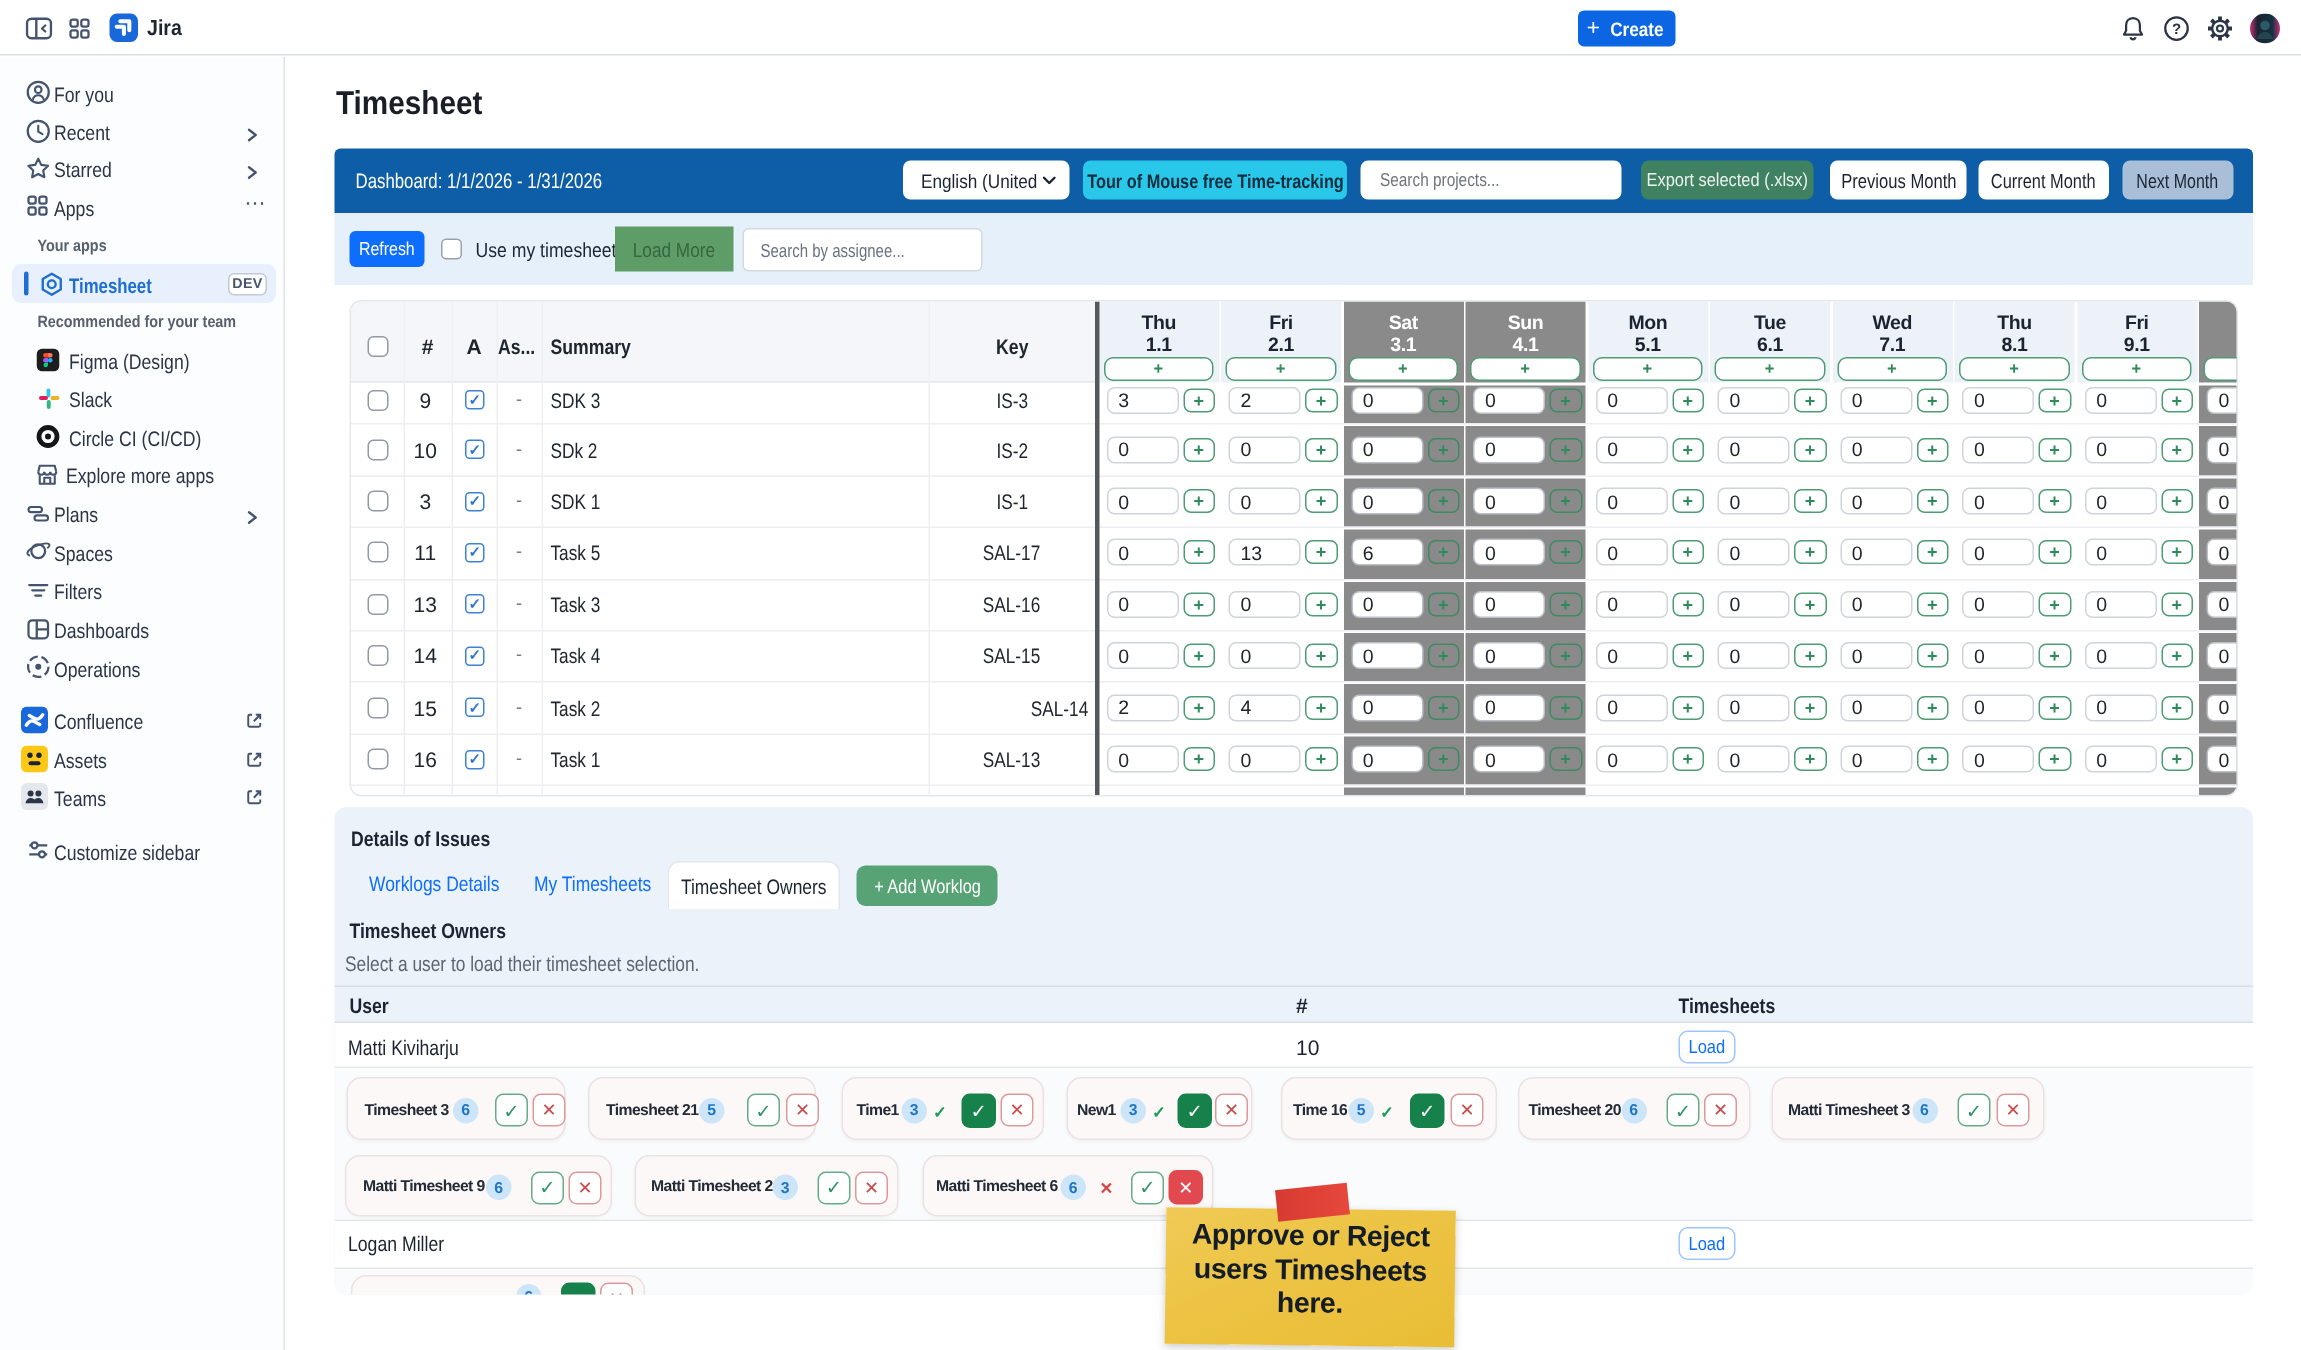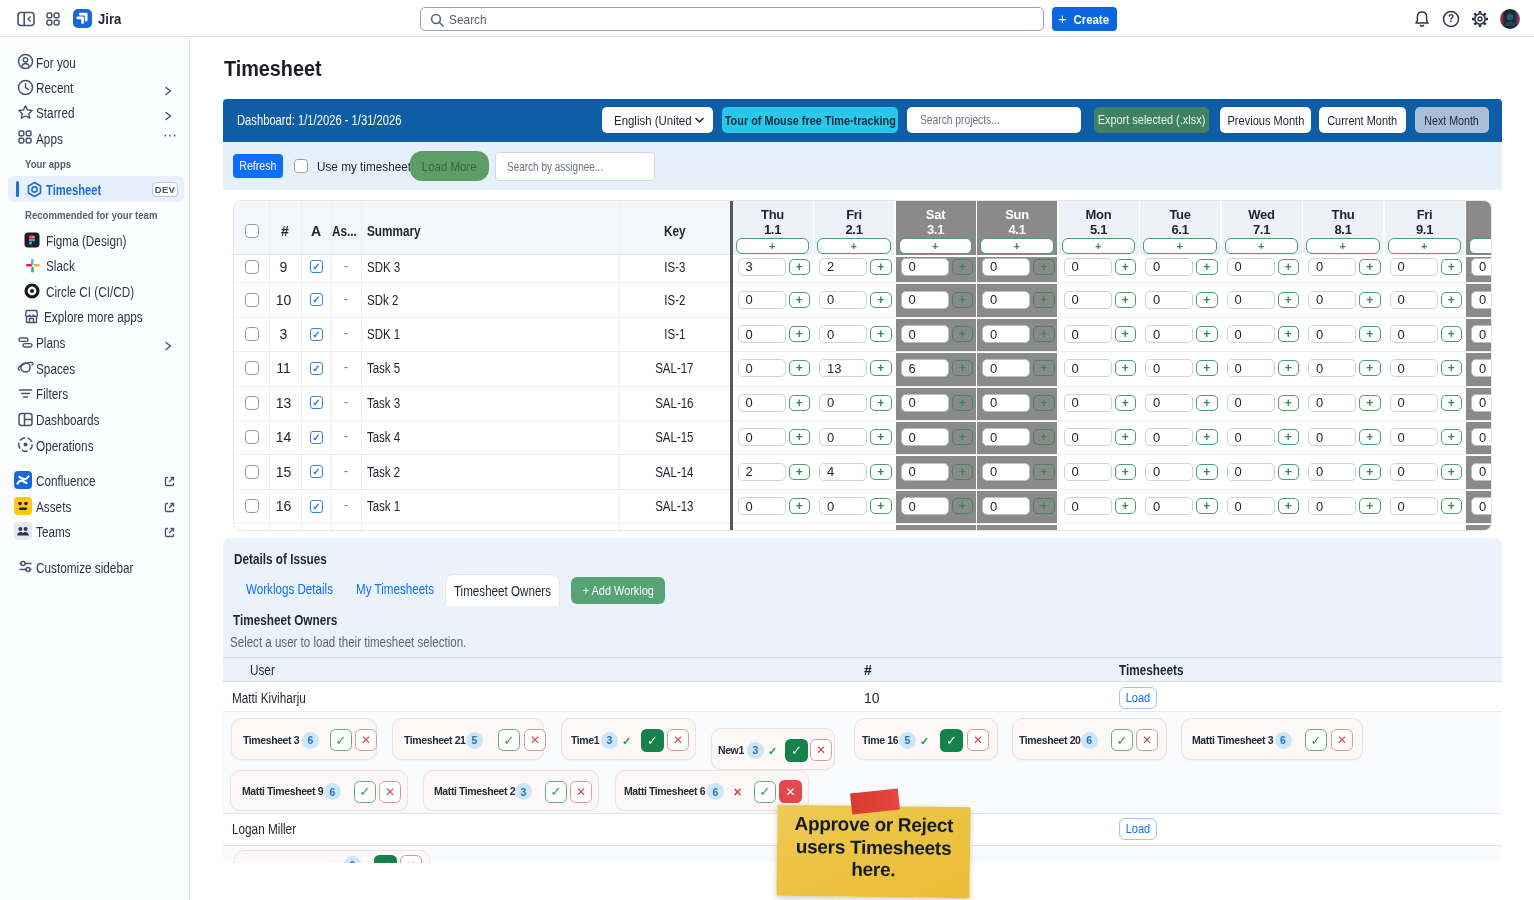--- a/index.html
+++ b/index.html
@@ -46,27 +46,20 @@
         <rect x="1" y="1" width="4.8" height="4.8" rx="1.4" fill="none" stroke="#44546f" stroke-width="1.5"></rect>
         <rect x="8.2" y="1" width="4.8" height="4.8" rx="1.4" fill="none" stroke="#44546f" stroke-width="1.5"></rect>
         <rect x="1" y="8.2" width="4.8" height="4.8" rx="1.4" fill="none" stroke="#44546f" stroke-width="1.5"></rect>
         <rect x="8.2" y="8.2" width="4.8" height="4.8" rx="1.4" fill="none" stroke="#44546f" stroke-width="1.5"></rect>
       </svg></div>
 <div class="abs" style="left:73px;top:9px;width:19px;height:19px;border-radius:5px;background:#1868db"><svg width="19" height="19" viewBox="0 0 19 19" style="" xmlns="http://www.w3.org/2000/svg">
         <path d="M7.2 5.2 L13.2 5.2 L13.2 11.2" fill="none" stroke="#fff" stroke-width="2.7" stroke-linejoin="round" stroke-linecap="round"></path>
         <path d="M4.8 8.8 L9.6 8.8 L9.6 13.6" fill="none" stroke="#fff" stroke-width="2.7" stroke-linejoin="round" stroke-linecap="round"></path>
       </svg></div>
 <div class="abs" style="left:98px;top:11px;font-size:14.5px;font-weight:bold;color:#1e252f"><span class="sxl" style="transform:scaleX(0.9)">Jira</span></div>
-<div class="abs" style="left:420px;top:7px;width:624px;height:24px;border:1px solid #98a1b0;border-radius:5px;background:#fff">
-      <div class="abs" style="left:9px;top:5px"><svg width="14" height="14" viewBox="0 0 14 14" style="" xmlns="http://www.w3.org/2000/svg">
-          <circle cx="6" cy="6" r="4.4" fill="none" stroke="#596072" stroke-width="1.5"></circle>
-          <line x1="9.3" y1="9.3" x2="13" y2="13" stroke="#596072" stroke-width="1.5" stroke-linecap="round"></line>
-        </svg></div>
-      <div class="abs" style="left:28px;top:4px;font-size:13.5px;color:#596072"><span class="sxl" style="transform:scaleX(0.88)">Search</span></div>
-    </div>
 <div class="abs" style="left:1052px;top:7px;width:65px;height:24px;background:#0c66e4;border-radius:4px;color:#fff;font-size:13px;font-weight:bold;display:flex;align-items:center;justify-content:center">
       <span style="font-size:15px;font-weight:normal;margin-right:4px;margin-top:-1px">+</span>
       <span class="sx" style="transform:scaleX(0.88)">Create</span>
     </div>
 <div class="abs" style="left:1412px;top:9px"><svg width="20" height="20" viewBox="0 0 20 20" style="" xmlns="http://www.w3.org/2000/svg">
         <path d="M10 3 C7 3 5.4 5.2 5.4 7.8 L5.4 11.5 L4 14 L16 14 L14.6 11.5 L14.6 7.8 C14.6 5.2 13 3 10 3 Z" fill="none" stroke="#2b3547" stroke-width="1.5" stroke-linejoin="round"></path>
         <path d="M8.3 15.8 C8.6 16.8 9.2 17.2 10 17.2 C10.8 17.2 11.4 16.8 11.7 15.8" fill="none" stroke="#2b3547" stroke-width="1.5"></path>
       </svg></div>
 <div class="abs" style="left:1441px;top:9px"><svg width="20" height="20" viewBox="0 0 20 20" style="" xmlns="http://www.w3.org/2000/svg">
         <circle cx="10" cy="10" r="7.5" fill="none" stroke="#2b3547" stroke-width="1.5"></circle>
@@ -329,21 +322,21 @@
   </div>
 <div class="wbtn" style="left:1415px;width:74px;background:#a9bfd8">
     <span class="sx" style="transform:scaleX(0.79)">Next Month</span>
   </div>
 <div id="lightbar"></div>
 <div class="abs" style="left:232.5px;top:153.5px;width:50px;height:24px;background:#0d6efd;border-radius:4px;color:#fff;font-size:12.5px;display:flex;align-items:center;justify-content:center">
     <span class="sx" style="transform:scaleX(0.85)">Refresh</span>
   </div>
 <div class="abs" style="left:294px;top:159px;width:14px;height:14px;border:1px solid #98a1ac;border-radius:3.5px;background:#fff"></div>
 <div class="abs" style="left:317px;top:159px;font-size:13.5px;color:#1b2430;white-space:nowrap"><span class="sxl" style="transform:scaleX(0.87)">Use my timesheet</span></div>
-<div class="abs" style="left:410px;top:151px;width:79px;height:30px;background:#5f9d68;border-radius:12px;color:#37663f;font-size:13.5px;display:flex;align-items:center;justify-content:center">
+<div class="abs" style="left:410px;top:151px;width:79px;height:30px;background:#5f9d68;border-radius:0;color:#37663f;font-size:13.5px;display:flex;align-items:center;justify-content:center">
     <span class="sx" style="transform:scaleX(0.85)">Load More</span>
   </div>
 <div class="abs" style="left:495px;top:152px;width:160px;height:29px;background:#fff;border:1px solid #d4d9de;border-radius:4px;color:#6a7280;font-size:12.5px;display:flex;align-items:center;padding-left:11px">
     <span class="sxl" style="transform:scaleX(0.8)">Search by assignee...</span>
   </div>
 <div id="tbl">
 <div class="abs" style="left:0;top:0;width:496px;height:54px;background:#f4f6fa;border-bottom:1px solid #e2e6ea"></div>
 <div class="abs" style="left:35px;top:0;width:1px;height:331px;background:#edeff2"></div>
 <div class="abs" style="left:67px;top:0;width:1px;height:331px;background:#edeff2"></div>
 <div class="abs" style="left:97px;top:0;width:1px;height:331px;background:#edeff2"></div>
@@ -562,21 +555,21 @@
 <div class="vplus" style="left:1206.5px;top:228.2px;border-color:#4c9c74">+</div>
 <div class="abs" style="left:1232.0px;top:221.0px;width:80.0px;height:32.4px;background:#8a8a8a"></div>
 <div class="vin" style="left:1237.0px;top:227.2px;width:48px;border-color:#b9bfc7">0</div>
 
 <div class="rowline" style="top:253.4px"></div>
 <div class="cb abs" style="left:11px;top:263.6px"></div>
 <div class="rtxt" style="left:16px;top:262.6px;width:67px;text-align:center">15</div>
 <div class="cbA abs" style="left:76px;top:264.1px">✓</div>
 <div class="rtxt" style="left:97px;top:262.6px;width:30px;text-align:center;color:#6b7280;font-size:12px">-</div>
 <div class="rtxt" style="left:133px;top:262.6px"><span class="sxl" style="transform:scaleX(0.82)">Task 2</span></div>
-<div class="rtxt" style="left:385px;top:262.6px;width:111px;text-align:center"><span class="sx" style="transform:scaleX(0.82)">SAL-14</span></div>
+<div class="rtxt" style="left:385px;top:262.6px;width:111px;text-align:right"><span class="sx" style="transform:scaleX(0.82)">SAL-14</span></div>
 <div class="vin" style="left:503.5px;top:261.6px;width:48px;border-color:#cfd4da">2</div>
 <div class="vplus" style="left:554.5px;top:262.6px;border-color:#4c9c74">+</div>
 <div class="vin" style="left:585.0px;top:261.6px;width:48px;border-color:#cfd4da">4</div>
 <div class="vplus" style="left:636.0px;top:262.6px;border-color:#4c9c74">+</div>
 <div class="abs" style="left:661.5px;top:255.4px;width:80.0px;height:32.4px;background:#8a8a8a"></div>
 <div class="vin" style="left:666.5px;top:261.6px;width:48px;border-color:#b9bfc7">0</div>
 <div class="vplus" style="left:717.5px;top:262.6px;border-color:#3e8a63">+</div>
 <div class="abs" style="left:743.0px;top:255.4px;width:80.0px;height:32.4px;background:#8a8a8a"></div>
 <div class="vin" style="left:748.0px;top:261.6px;width:48px;border-color:#b9bfc7">0</div>
 <div class="vplus" style="left:799.0px;top:262.6px;border-color:#3e8a63">+</div>
@@ -639,21 +632,21 @@
 <div class="abs" style="left:133px;top:43px;font-size:14px;color:#0d6efd;white-space:nowrap"><span class="sxl" style="transform:scaleX(0.83)">My Timesheets</span></div>
 <div class="abs" style="left:222px;top:36px;width:115px;height:32px;background:#fff;border:1px solid #e3e7ec;border-bottom:none;border-radius:8px 8px 0 0;font-size:14px;color:#1b2430;display:flex;align-items:center;justify-content:center;white-space:nowrap">
       <span class="sx" style="transform:scaleX(0.83)">Timesheet Owners</span>
     </div>
 <div class="abs" style="left:348px;top:39px;width:94px;height:27px;background:#57a376;border-radius:6px;color:#fff;font-size:13px;display:flex;align-items:center;justify-content:center;white-space:nowrap">
       <span class="sx" style="transform:scaleX(0.84)">+ Add Worklog</span>
     </div>
 <div class="abs" style="left:10px;top:74px;font-size:14px;font-weight:bold;color:#1b2430;white-space:nowrap"><span class="sxl" style="transform:scaleX(0.84)">Timesheet Owners</span></div>
 <div class="abs" style="left:7px;top:96px;font-size:14px;color:#5b6570;white-space:nowrap"><span class="sxl" style="transform:scaleX(0.825)">Select a user to load their timesheet selection.</span></div>
 <div class="abs" style="left:0;top:119px;width:1279px;height:25px;border-top:1px solid #d9dee5;border-bottom:1px solid #d9dee5"></div>
-<div class="abs" style="left:27px;top:124px;font-size:14px;font-weight:normal;color:#1b2430"><span class="sxl" style="transform:scaleX(0.84)">User</span></div>
+<div class="abs" style="left:10px;top:124px;font-size:14px;font-weight:bold;color:#1b2430"><span class="sxl" style="transform:scaleX(0.84)">User</span></div>
 <div class="abs" style="left:641px;top:124px;font-size:14px;font-weight:bold;color:#1b2430">#</div>
 <div class="abs" style="left:896px;top:124px;font-size:14px;font-weight:bold;color:#1b2430"><span class="sxl" style="transform:scaleX(0.84)">Timesheets</span></div>
 <div class="abs" style="left:0;top:144px;width:1279px;height:30px;background:#fff;border-bottom:1px solid #e7ebf0"></div>
 <div class="abs" style="left:9px;top:152px;font-size:14px;color:#1b2430;white-space:nowrap"><span class="sxl" style="transform:scaleX(0.84)">Matti Kiviharju</span></div>
 <div class="abs" style="left:641px;top:152px;font-size:14px;color:#1b2430">10</div>
 <div class="abs" style="left:896px;top:149px;width:38px;height:22px;background:#fff;border:1px solid #9ec5fe;border-radius:6px;color:#0d6efd;font-size:12.5px;display:flex;align-items:center;justify-content:center">
       <span class="sx" style="transform:scaleX(0.88)">Load</span>
     </div>
 <div class="abs" style="left:0;top:174px;width:1279px;height:134px;background:#fafbfd"></div>
 <div class="chip" style="left:8px;top:180px;width:146px;height:42px">
@@ -668,21 +661,21 @@
       <span class="bok" style="left:105px;top:10.0px">✓</span>
       <span class="bno" style="left:131px;top:10.0px">✕</span>
     </div>
 <div class="chip" style="left:338px;top:180px;width:135px;height:42px">
       <span class="ctext" style="left:9px;top:14.5px">Time1</span>
       <span class="cbadge" style="left:39px;top:12.5px">3</span>
       <span class="gl" style="left:60px;top:15.5px">✓</span>
       <span class="bokf" style="left:79px;top:9.5px">✓</span>
       <span class="bno" style="left:105px;top:10.0px">✕</span>
     </div>
-<div class="chip" style="left:488px;top:190px;width:124px;height:42px">
+<div class="chip" style="left:488px;top:180px;width:124px;height:42px">
       <span class="ctext" style="left:6px;top:14.5px">New1</span>
       <span class="cbadge" style="left:35px;top:12.5px">3</span>
       <span class="gl" style="left:56px;top:15.5px">✓</span>
       <span class="bokf" style="left:73px;top:9.5px">✓</span>
       <span class="bno" style="left:98px;top:10.0px">✕</span>
     </div>
 <div class="chip" style="left:631px;top:180px;width:144px;height:42px">
       <span class="ctext" style="left:7px;top:14.5px">Time 16</span>
       <span class="cbadge" style="left:44px;top:12.5px">5</span>
       <span class="gl" style="left:65px;top:15.5px">✓</span>

